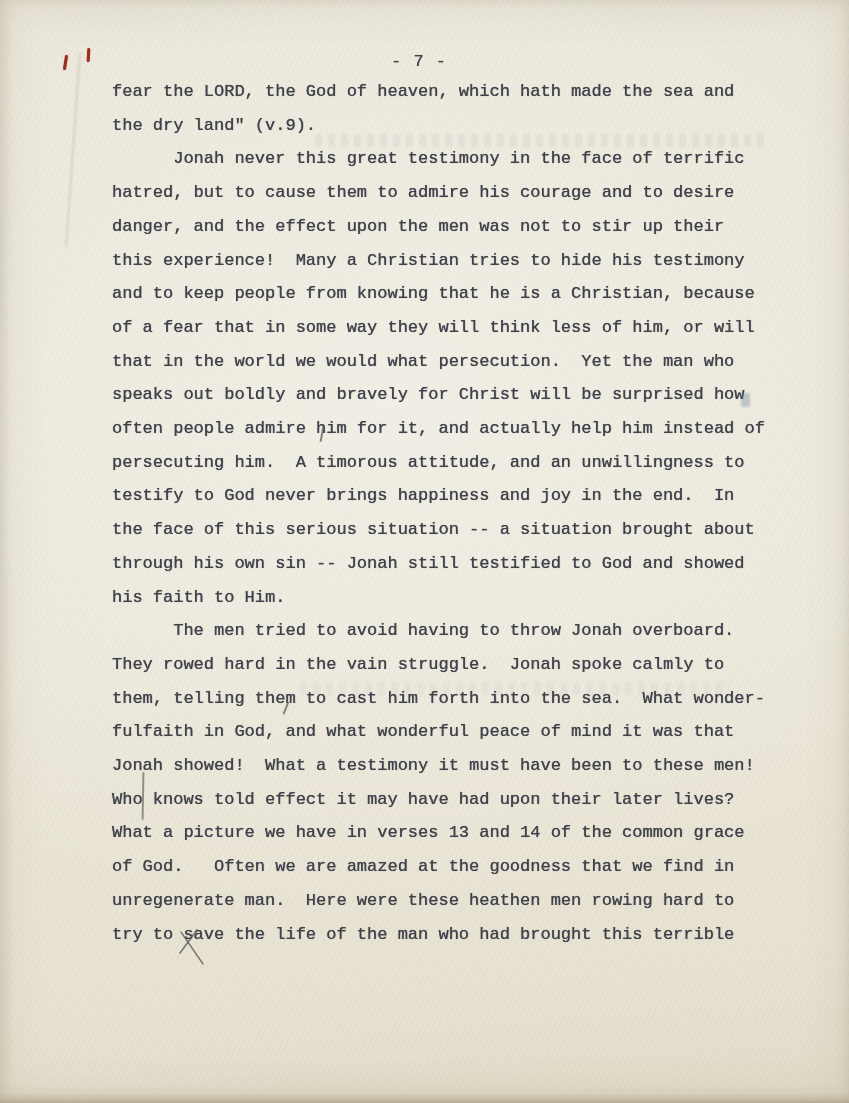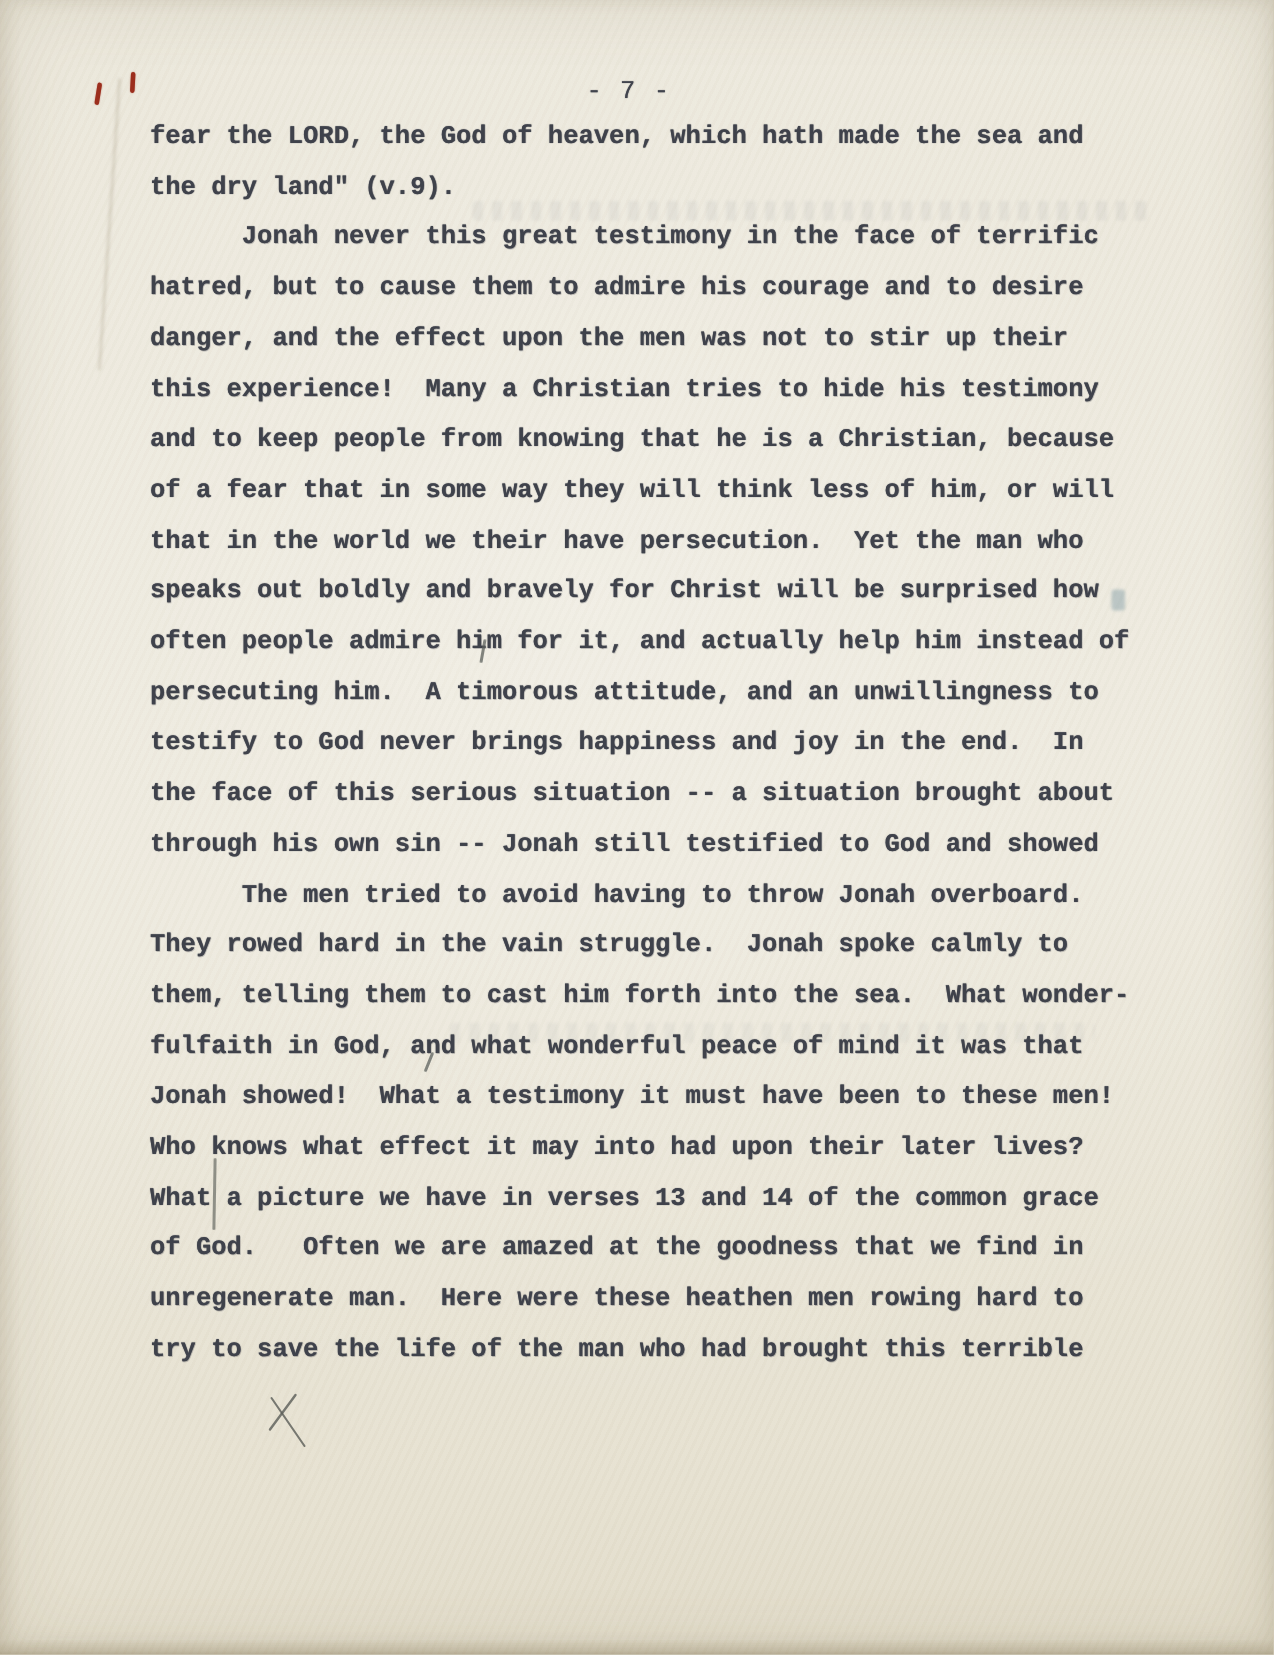--- a/index.html
+++ b/index.html
@@ -48,24 +48,23 @@
     top: 50px;
     font-size: 17px;
     line-height: 24px;
     letter-spacing: 1px;
     color: #41444d;
     text-shadow: 0 0 0.7px rgba(63,66,75,0.85);
     white-space: pre;
   }
   .text-block {
     position: absolute;
-    left: 100px;
+    left: 112px;
     top: 75px;
     width: 690px;
-    font-weight: bold;
   }
   .line {
     font-size: 17px;
     line-height: 33.7px;
     color: #3f424b;
     white-space: pre;
     text-shadow: 0 0 0.7px rgba(63,66,75,0.85), 0.5px 0.4px 0 rgba(63,66,75,0.22);
   }
   
   .mark { position: absolute; }
@@ -122,33 +121,34 @@
 
     <div class="text-block">
       <div class="line">fear the LORD, the God of heaven, which hath made the sea and</div>
       <div class="line">the dry land" (v.9).</div>
       <div class="line">      Jonah never this great testimony in the face of terrific</div>
       <div class="line">hatred, but to cause them to admire his courage and to desire</div>
       <div class="line">danger, and the effect upon the men was not to stir up their</div>
       <div class="line">this experience!  Many a Christian tries to hide his testimony</div>
       <div class="line">and to keep people from knowing that he is a Christian, because</div>
       <div class="line">of a fear that in some way they will think less of him, or will</div>
-      <div class="line">that in the world we their have persecution.  Yet the man who</div>
+      <div class="line">that in the world we would what persecution.  Yet the man who</div>
       <div class="line">speaks out boldly and bravely for Christ will be surprised how</div>
       <div class="line">often people admire him for it, and actually help him instead of</div>
       <div class="line">persecuting him.  A timorous attitude, and an unwillingness to</div>
       <div class="line">testify to God never brings happiness and joy in the end.  In</div>
       <div class="line">the face of this serious situation -- a situation brought about</div>
       <div class="line">through his own sin -- Jonah still testified to God and showed</div>
+      <div class="line">his faith to Him.</div>
       <div class="line">      The men tried to avoid having to throw Jonah overboard.</div>
       <div class="line">They rowed hard in the vain struggle.  Jonah spoke calmly to</div>
       <div class="line">them, telling them to cast him forth into the sea.  What wonder-</div>
       <div class="line">fulfaith in God, and what wonderful peace of mind it was that</div>
       <div class="line">Jonah showed!  What a testimony it must have been to these men!</div>
-      <div class="line">Who knows what effect it may into had upon their later lives?</div>
+      <div class="line">Who knows told effect it may have had upon their later lives?</div>
       <div class="line">What a picture we have in verses 13 and 14 of the common grace</div>
       <div class="line">of God.   Often we are amazed at the goodness that we find in</div>
       <div class="line">unregenerate man.  Here were these heathen men rowing hard to</div>
       <div class="line">try to save the life of the man who had brought this terrible</div>
     </div>
 
     <div class="mark red-tick red-tick-1"></div>
     <div class="mark red-tick red-tick-2"></div>
 
     <div class="mark pencil-stroke pencil-would"></div>

